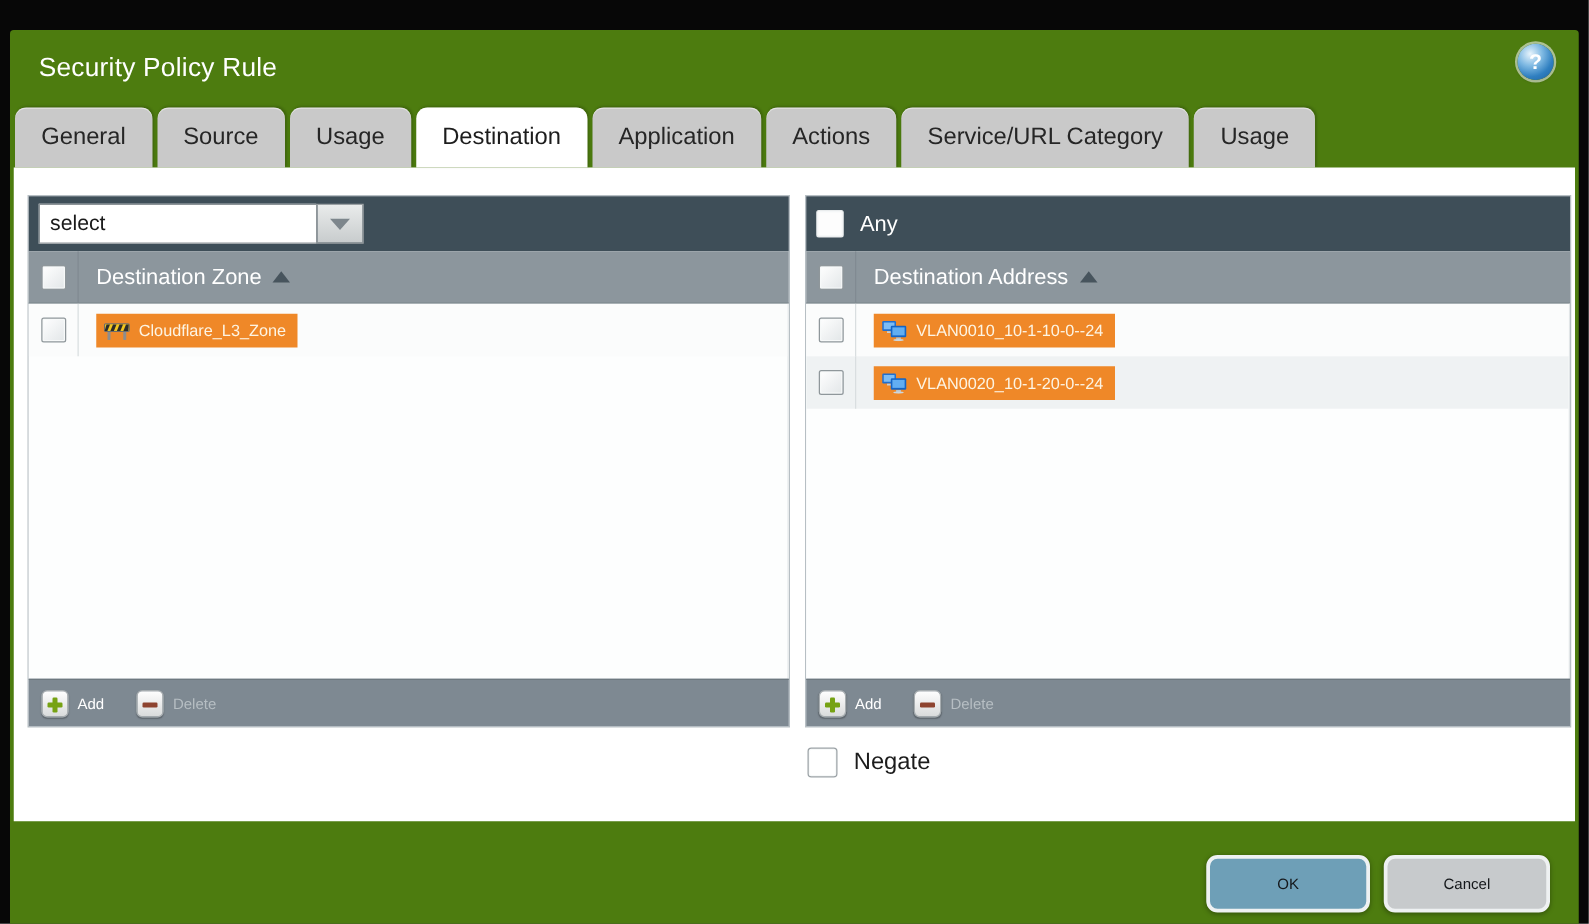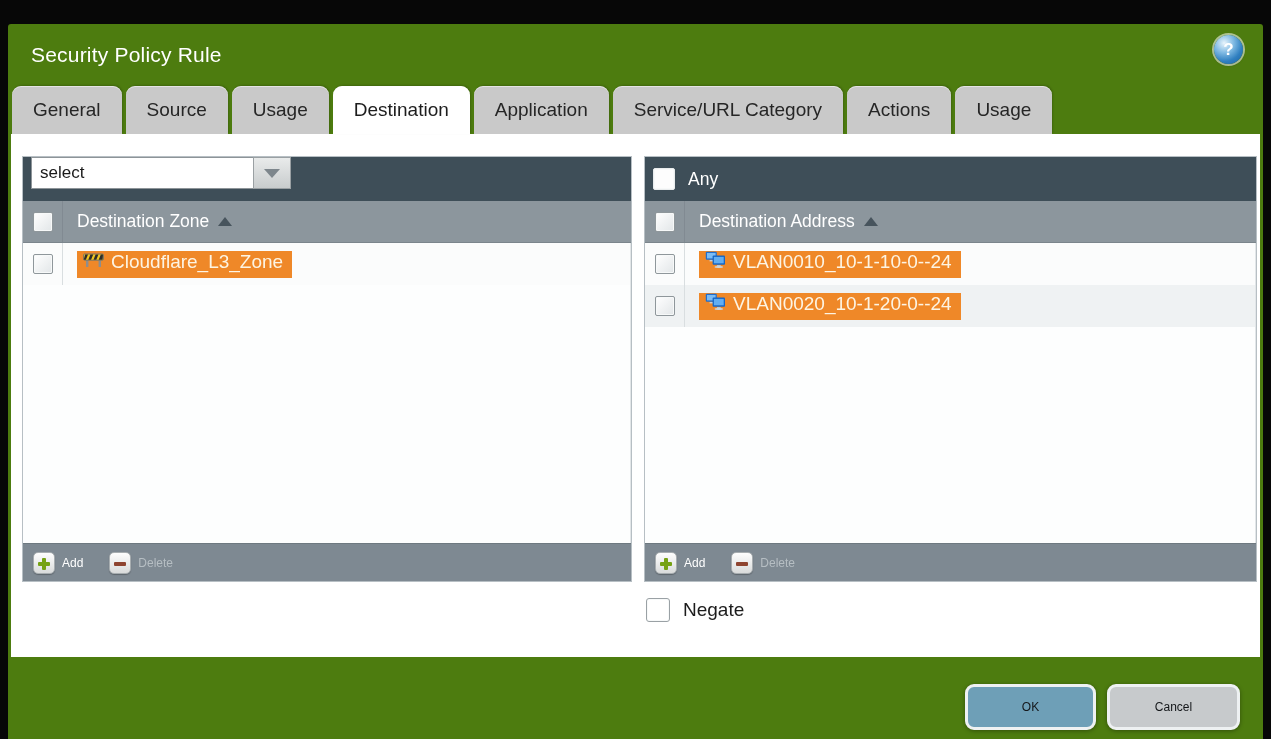--- a/index.html
+++ b/index.html
@@ -50,21 +50,21 @@
     border:1px solid #b7bfc4; background:#fff;
     display:flex; flex-direction:column;
   }
   .panel.zones { left:11px; width:610px; }
   .panel.addresses { left:633px; width:613px; }
   .panel-head {
     height:44px; background:#3E4E58; flex:0 0 auto;
     display:flex; align-items:center; padding-left:8px;
   }
   
-  .combo { display:flex; height:44px; }
+  .combo { display:flex; height:32px; }
   .combo-input {
     width:222px; height:32px; border:1px solid #8d9498; border-right:none;
     font-family:"Liberation Sans", sans-serif;
     font-size:17px; color:#1a1a1a; padding:0 8px; outline:none; background:#ffffff;
   }
   .combo-btn {
     width:38px; height:32px;
     background:linear-gradient(#e9ebeb, #c8cccd);
     border:1px solid #9aa0a3;
     display:grid; place-items:center; cursor:pointer;
@@ -101,22 +101,22 @@
   }
   .checkbox.onDark { background:#fdfdfd; border:1px solid #e9eced; width:22px; height:22px; }
   .checkbox.negate { width:24px; height:24px; background:#ffffff; border:1px solid #9aa1a5; border-radius:3px; }
   
   .list { flex:1 1 auto; background:#fdfefe; overflow:hidden; border-right:1px solid #e2e6e8; }
   .row { height:42px; display:flex; align-items:center; background:#fbfcfc; }
   .row.alt { background:#eff2f3; }
   .row .cell-check { border-right:1px solid #d9dee0; }
   .chip {
     margin-left:14px; height:27px; padding:0 9px 0 6px;
-    display:inline-flex; gap:7px;
-    color:#FDF4E3; font-size:19px; cursor:pointer; white-space:nowrap;
+    display:inline-flex; align-items:center; gap:7px;
+    color:#FDF4E3; font-size:13px; cursor:pointer; white-space:nowrap;
   }
   .chip-icon { display:inline-flex; width:21px; height:17px; }
   .chip-icon svg { width:100%; height:100%; }
   
   .panel-foot {
     height:38px; flex:0 0 auto; background:#7E8992;
     border-top:1px solid #6e7980;
     display:flex; align-items:center; gap:26px; padding-left:10px;
   }
   .foot-btn { display:flex; align-items:center; gap:7px; cursor:pointer; }
@@ -156,22 +156,22 @@
 
   <span class="title">Security Policy Rule</span>
   <span class="help">?</span>
 
   <div class="tabs" id="tabs">
       <div class="tab">General</div>
       <div class="tab">Source</div>
       <div class="tab">Usage</div>
       <div class="tab active">Destination</div>
       <div class="tab">Application</div>
+      <div class="tab">Actions</div>
       <div class="tab">Service/URL Category</div>
-      <div class="tab">Actions</div>
       <div class="tab">Usage</div>
     </div>
 
   <div class="content">
 
     <div class="panel zones">
       <div class="panel-head">
         <div class="combo">
           <input class="combo-input" value="select" style="">
           <span class="combo-btn">

